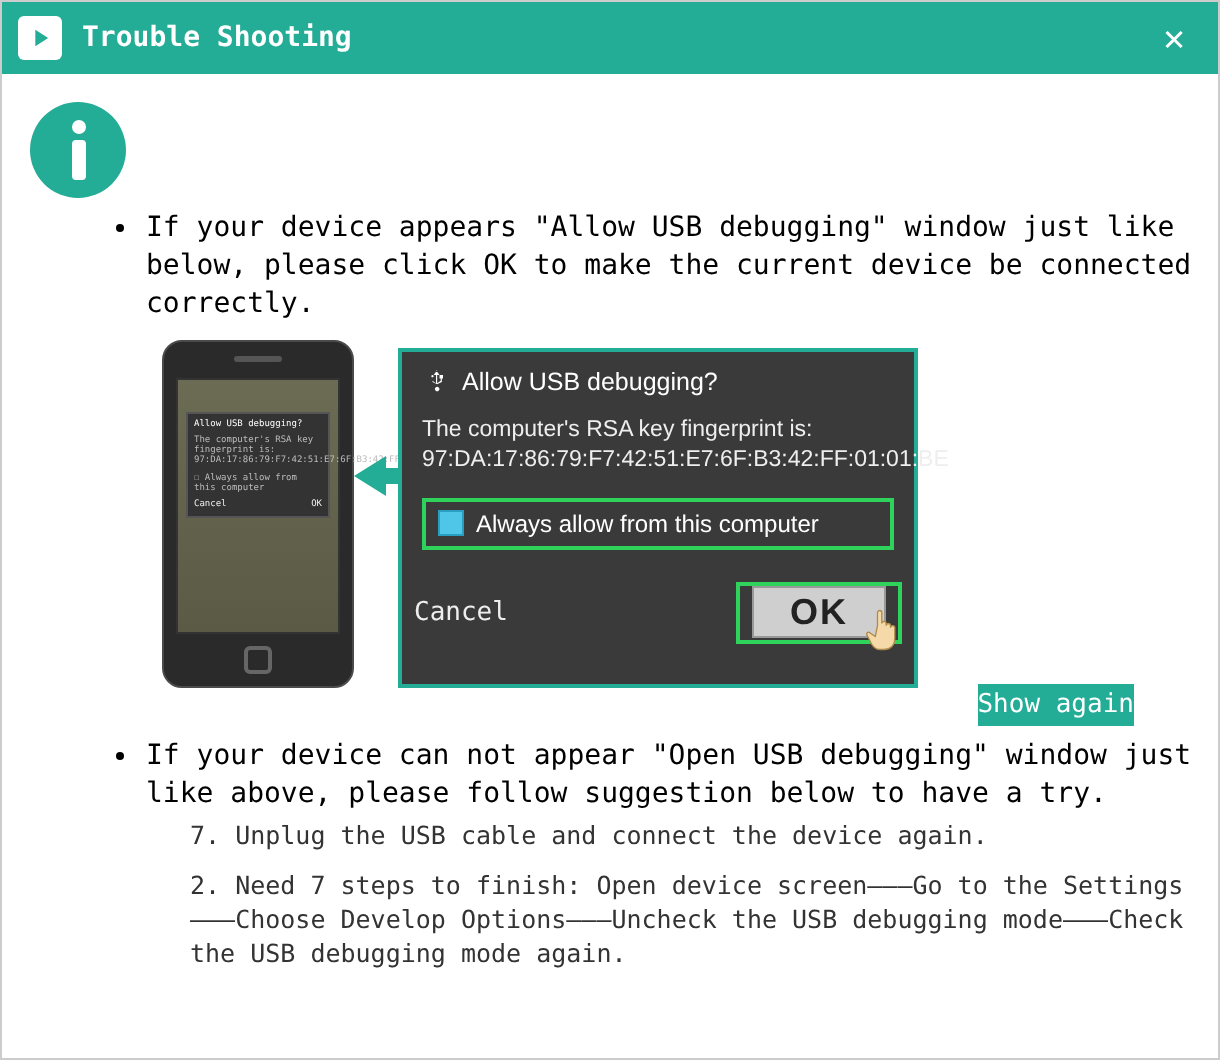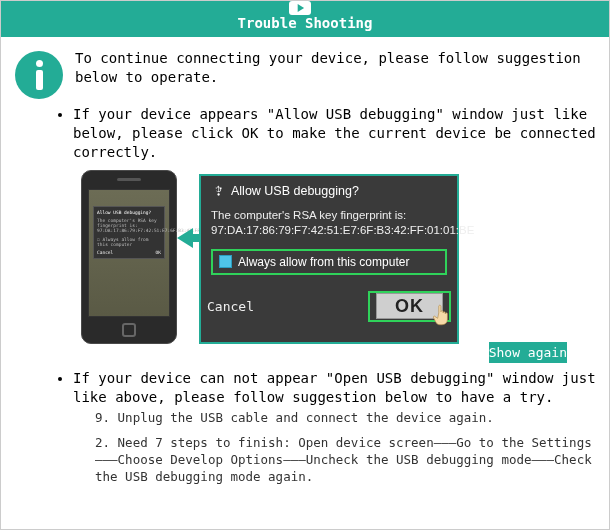--- a/index.html
+++ b/index.html
@@ -1,17 +1,17 @@
 <!DOCTYPE html>
 <html><head>
 <meta charset="utf-8">
 <style>
   * { box-sizing: border-box; margin: 0; padding: 0; }
   body { width: 610px; height: 530px; font-family: "SimSun", "NSimSun", monospace; background: #fff; border: 1px solid #ccc; overflow: hidden; }
-  .titlebar { background: #23ac96; height: 36px; display: flex; align-items: center; padding: 0 8px; color: #fff; flex-direction: column; }
+  .titlebar { background: #23ac96; height: 36px; display: flex; align-items: center; padding: 0 8px; color: #fff; }
   .titlebar .logo { width: 22px; height: 22px; background: #fff; border-radius: 3px; display: flex; align-items: center; justify-content: center; margin-right: 10px; }
   .titlebar .logo svg { width: 14px; height: 14px; }
   .titlebar .title { font-size: 14px; font-weight: bold; flex: 1; }
   .titlebar .close { width: 28px; height: 28px; display: flex; align-items: center; justify-content: center; cursor: pointer; font-size: 18px; font-weight: bold; }
   .content { padding: 12px 10px 10px 10px; font-size: 14px; color: #000; }
   .row1 { display: flex; align-items: flex-start; }
   .info-icon { flex: 0 0 48px; width: 48px; height: 48px; background: #23ac96; border-radius: 50%; display: flex; align-items: center; justify-content: center; margin: 2px 12px 0 4px; }
   .info-icon .i-stem { width: 7px; height: 20px; background: #fff; border-radius: 2px; }
   .info-icon .i-dot { width: 7px; height: 7px; background: #fff; border-radius: 50%; margin-bottom: 3px; }
   .info-icon .i-wrap { display: flex; flex-direction: column; align-items: center; }
@@ -60,21 +60,20 @@
 </div>
 
 <div class="content">
   <div class="row1">
     <div class="info-icon">
       <div class="i-wrap">
           <div class="i-dot"></div>
           <div class="i-stem"></div>
         </div>
     </div>
-    <div class="intro">To continue connecting your device, please follow suggestion below to operate.</div>
   </div>
 
   <ul class="bullets">
     <li>If your device appears "Allow USB debugging" window just like below, please click OK to make the current device  be connected correctly.</li>
   </ul>
 
   <div class="imgwrap">
     <div class="phone">
       <div class="speaker"></div>
       <div class="screen">
@@ -127,16 +126,16 @@
 
   <div class="showagain-wrap">
     <button class="showagain">Show again</button>
   </div>
 
   <ul class="bullets">
     <li>If your device can not appear "Open USB debugging" window just like above, please follow suggestion below to have a try.</li>
   </ul>
 
   <div class="steps">
-    <div class="step">9. Unplug the USB cable and connect the device again.</div>
+    <div class="step">7. Unplug the USB cable and connect the device again.</div>
     <div class="step">2. Need 7 steps to finish: Open device screen———Go to the Settings———Choose Develop Options———Uncheck the USB debugging mode———Check the USB debugging mode again.</div>
   </div>
 </div>
 
 </body></html>

